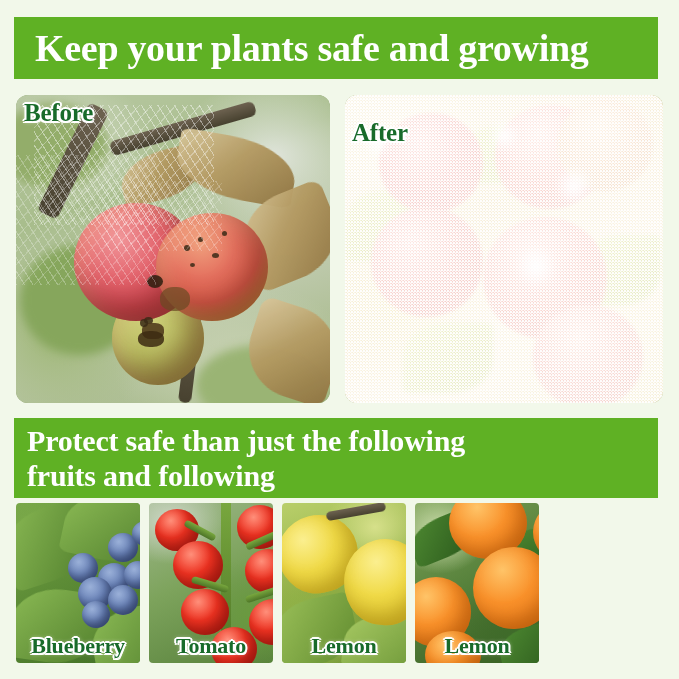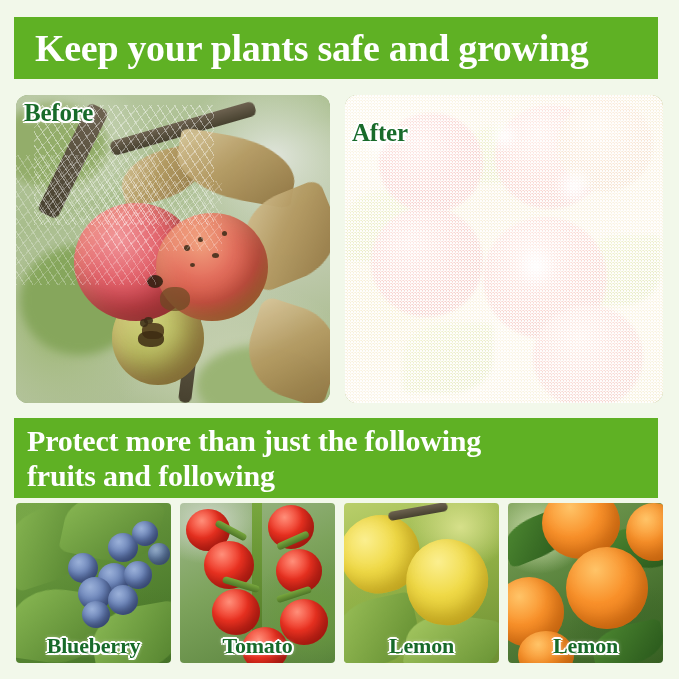--- a/index.html
+++ b/index.html
@@ -166,21 +166,21 @@
       0 0 5px #fff;
     z-index:5;
     white-space:nowrap;
   }
   .lbl-before{left:24px;top:99px;}
   .lbl-after{left:352px;top:99px;}
 
   
   .thumbs{position:absolute;left:16px;top:503px;width:647px;height:160px;display:flex;gap:9px;}
   .thumb{
-    position:relative;width:155px;height:160px;overflow:hidden;border-radius:4px;
+    position:relative;width:124px;height:160px;overflow:hidden;border-radius:4px;
   }
   .thumb .cap{
     position:absolute;left:0;right:0;bottom:4px;text-align:center;
     color:#186b2a;font-size:22px;font-weight:bold;letter-spacing:-0.2px;
     text-shadow:
       2px 0 0 #fff,-2px 0 0 #fff,0 2px 0 #fff,0 -2px 0 #fff,
       1.5px 1.5px 0 #fff,-1.5px 1.5px 0 #fff,1.5px -1.5px 0 #fff,-1.5px -1.5px 0 #fff,
       0 0 5px #fff;
     z-index:4;white-space:nowrap;
   }
@@ -303,21 +303,21 @@
     <div class="glint" style="left:18px;top:34px;width:30px;height:28px;"></div>
 
     <div class="haze"></div>
     <div class="mesh2"></div>
     <div class="mesh"></div>
 
     <div class="hero-label lbl-after" style="position:absolute;left:7px;top:4px;margin-top:20px;">After</div>
   </div>
 
   <div class="banner banner-mid">
-    <div class="line">Protect more than just the following</div>
+    <div class="line">Protect safe than just the following</div>
     <div class="line">fruits and following</div>
   </div>
 
   <div class="thumbs">
 
     <div class="thumb t-blue">
       <div class="bleaf" style="left:-12px;top:6px;width:86px;height:72px;transform:rotate(-18deg);"></div>
       <div class="bleaf" style="left:48px;top:-8px;width:96px;height:66px;transform:rotate(12deg);"></div>
       <div class="bleaf" style="left:-6px;top:86px;width:92px;height:74px;transform:rotate(8deg);"></div>
       <div class="bleaf" style="left:76px;top:104px;width:88px;height:64px;transform:rotate(-10deg);"></div>

